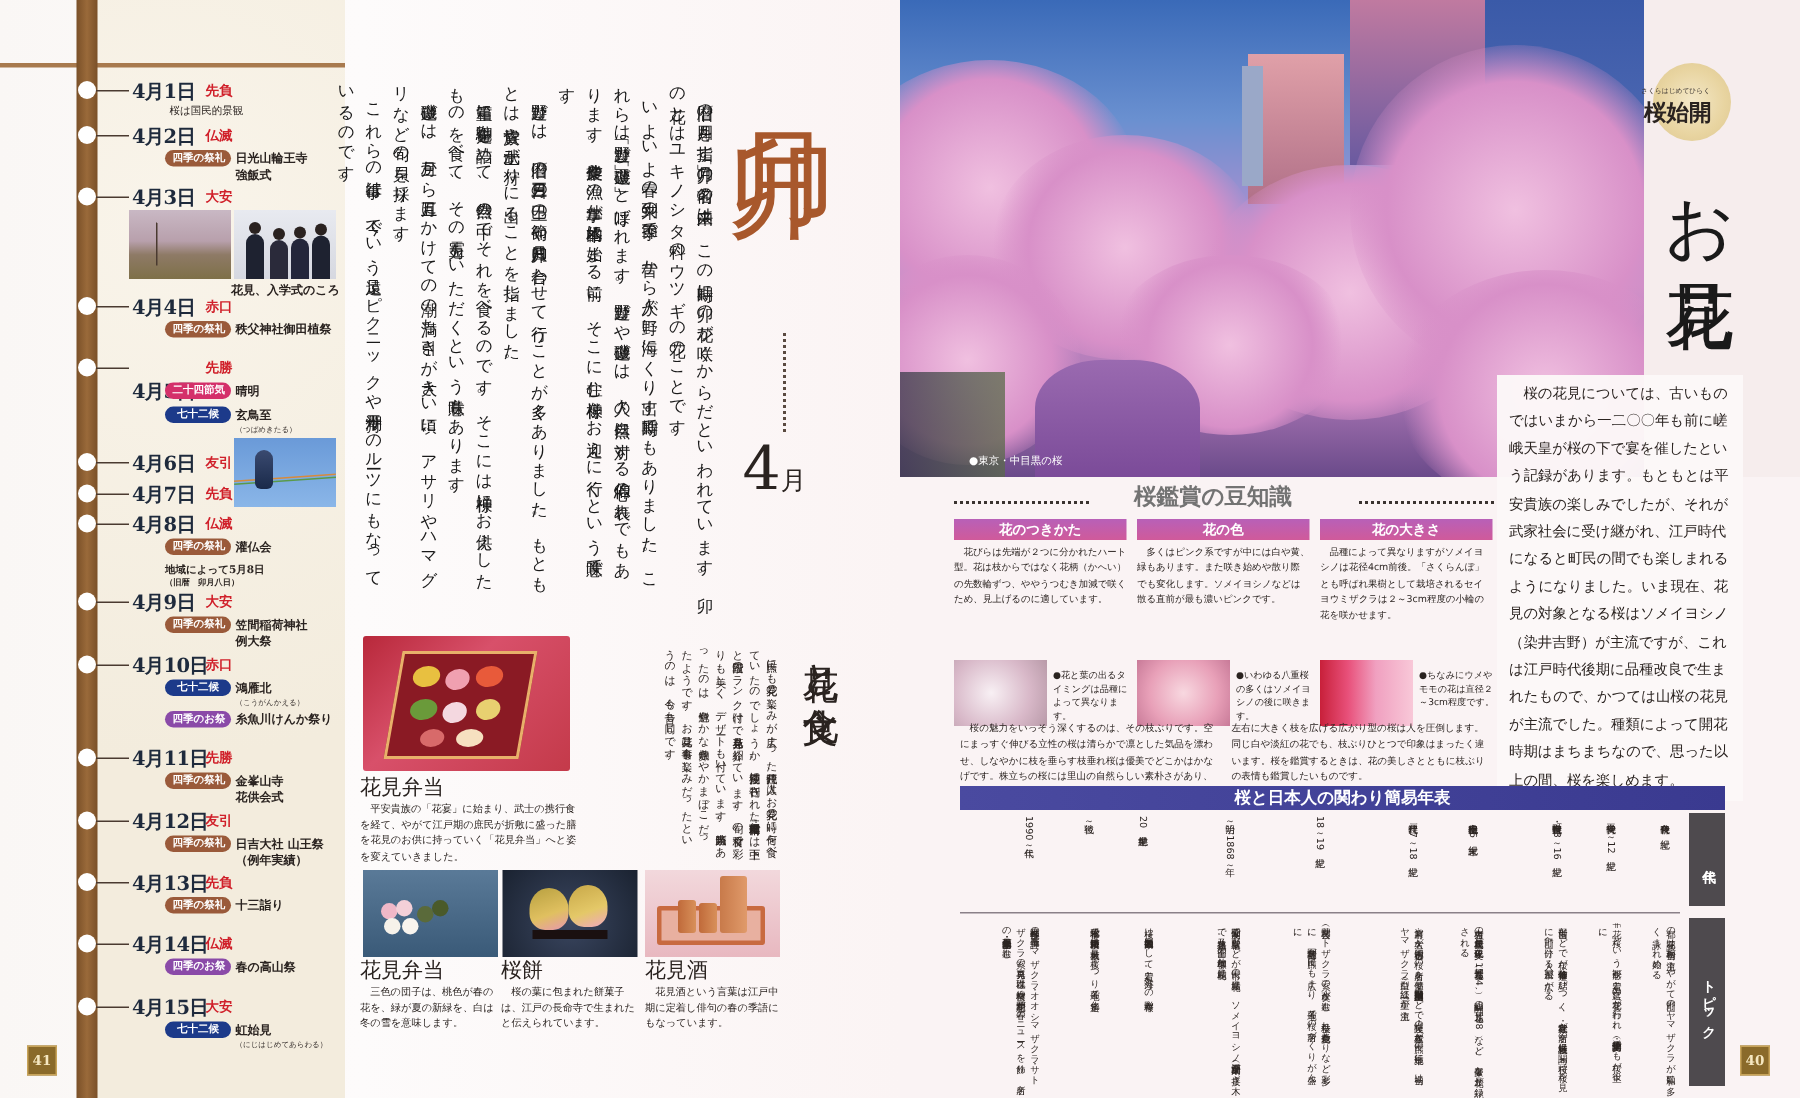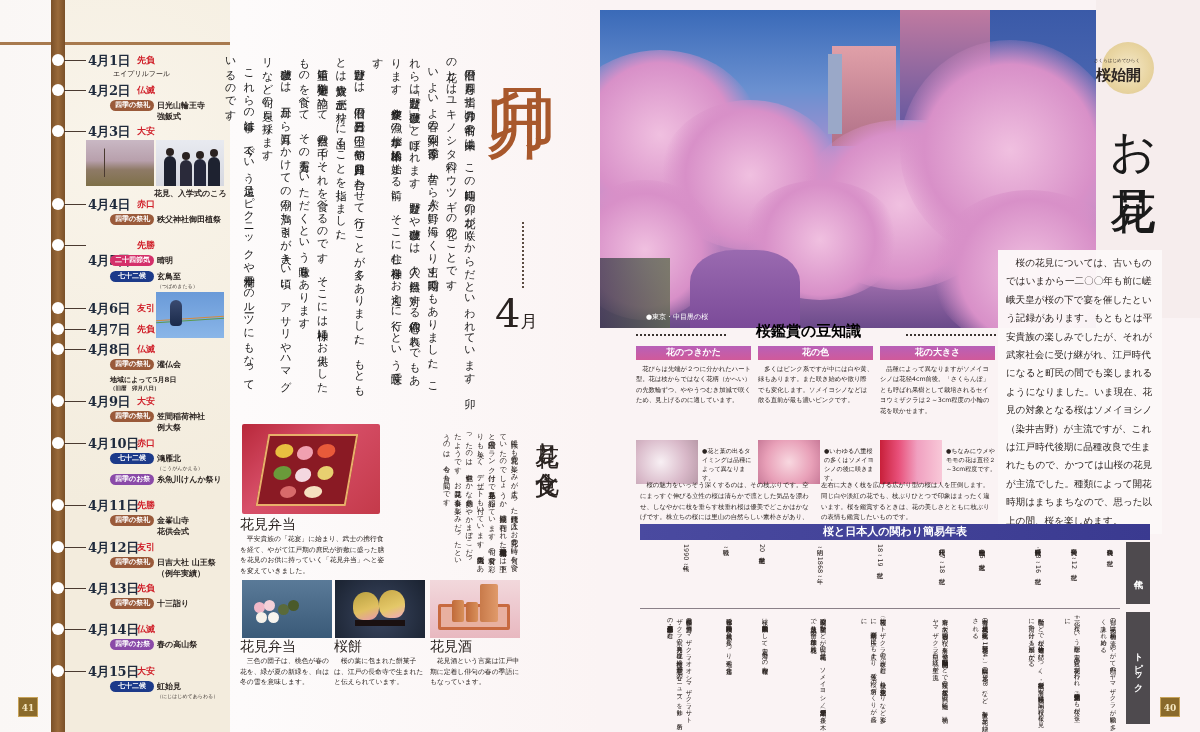--- a/index.html
+++ b/index.html
@@ -55,39 +55,39 @@
 .bento-cell{position:absolute;border-radius:50%}
 .food-caption-title{position:absolute;font-family:"DejaVu Serif",serif;font-size:14px;color:#2a2320;white-space:nowrap}
 .food-caption{position:absolute;font-family:"DejaVu Sans",sans-serif;font-size:6.8px;line-height:10.5px;color:#2a2320}
 .img-dango{position:absolute;left:6px;top:168px;width:90px;height:58px;background:linear-gradient(180deg,#5a7a98,#3a5a78)}
 .dango{position:absolute;width:11px;height:11px;border-radius:50%}
 .img-mochi{position:absolute;left:99px;top:168px;width:90px;height:58px;background:radial-gradient(circle at 50% 60%,#3a4660,#1a2230)}
 .img-sake{position:absolute;left:194px;top:168px;width:90px;height:58px;background:linear-gradient(180deg,#f2d8dc,#e8b8c0)}
 
 
 .right-page{position:absolute;left:600px;top:0;width:600px;height:732px;background:#faf3f4}
-.hero{position:absolute;left:0;top:10px;width:496px;height:318px;overflow:hidden;background:linear-gradient(180deg,#3a6ab8 0%,#6a90d0 25%,#a890d0 45%,#c890c8 60%,#b07ab8 80%,#6a4a8a 100%)}
+.hero{position:absolute;left:0;top:0;width:496px;height:318px;overflow:hidden;background:linear-gradient(180deg,#3a6ab8 0%,#6a90d0 25%,#a890d0 45%,#c890c8 60%,#b07ab8 80%,#6a4a8a 100%)}
 .hero .bld{position:absolute;background:#c89098}
 .hero .blossom{position:absolute;border-radius:50%;background:radial-gradient(circle,#f0c0e0 0%,#d890c8 55%,rgba(200,120,190,0) 75%)}
 .hero .river{position:absolute;left:90px;top:240px;width:110px;height:80px;background:linear-gradient(180deg,#9a6ab0,#7a4a98);border-radius:40% 40% 0 0}
 .hero-caption{position:absolute;left:46px;top:302px;font-family:"DejaVu Sans",sans-serif;font-size:7px;color:#fff;white-space:nowrap}
 .hanami-side{position:absolute;left:496px;top:0;width:104px;height:318px;background:#f6eded}
 .kou-circle{position:absolute;left:502px;top:42px;width:52px;height:52px;border-radius:50%;background:radial-gradient(circle,#f4e8c8 0%,#e8d4a0 60%,#dcc690 100%)}
 .kou-ruby{position:absolute;left:494px;top:58px;font-size:4.5px;color:#3a3330;white-space:nowrap;font-family:"DejaVu Sans",sans-serif}
 .kou-name{position:absolute;left:496px;top:66px;font-size:15px;font-weight:bold;color:#2a2320;white-space:nowrap;font-family:"DejaVu Serif",serif}
 .ohanami-title{position:absolute;left:500px;top:100px;font-family:"DejaVu Serif",serif;font-size:46px;line-height:52px;color:#1a1a1a;width:60px}
 .ohanami-text{position:absolute;left:398px;top:250px;width:164px;background:rgba(252,248,248,0.96);padding:4px 8px;font-family:"DejaVu Sans",sans-serif;font-size:9.6px;line-height:18.4px;color:#2a2320}
 .ohanami-text p{text-indent:1em}
 
 .mame{position:absolute;left:36px;top:322px;width:360px;height:200px}
 .mame-heading{position:absolute;left:0;top:0;width:360px;height:24px}
 .mame-heading .dots{position:absolute;top:12px;width:90px;border-top:2px dotted #3a3330}
-.mame-title{position:absolute;left:120px;top:0;font-family:Liberation Mono, monospace;font-size:15px;font-weight:bold;color:#000000;white-space:nowrap}
+.mame-title{position:absolute;left:120px;top:0;font-family:Liberation Mono, monospace;font-size:15px;font-weight:bold;color:#737373;white-space:nowrap}
 .col{position:absolute;top:24px;width:115px}
-.col-head{height:14px;background:linear-gradient(180deg,#b860b8,#d05a9a);color:#fff;font-family:Liberation Mono, monospace;font-size:9px;font-weight:bold;text-align:center;line-height:14px}
+.col-head{height:14px;background:linear-gradient(180deg,#b860b8,#d05a9a);color:#fff;font-family:Liberation Sans, sans-serif;font-size:9px;font-weight:bold;text-align:center;line-height:14px}
 .col-text{margin-top:4px;font-family:"DejaVu Sans",sans-serif;font-size:6.3px;line-height:10.4px;color:#2a2320}
 .col-text p{text-indent:1em}
 .col-img{position:absolute;top:94px;width:62px;height:44px}
 .col-note{position:absolute;top:100px;left:66px;width:52px;font-family:"DejaVu Sans",sans-serif;font-size:6.1px;line-height:9px;color:#2a2320}
 .edaburi-head{position:absolute;left:40px;top:460px;width:350px;height:18px;background:linear-gradient(90deg,#f0e4f0,#cdb0d8 40%,#b898c8 60%,#e8dcec);text-align:center;font-family:"DejaVu Sans",sans-serif;font-size:9.6px;font-weight:bold;color:#2a2320;line-height:18px}
 .edaburi-text{position:absolute;left:40px;top:480px;width:350px;font-family:"DejaVu Sans",sans-serif;font-size:6.4px;line-height:10.8px;color:#2a2320;column-count:2;column-gap:12px}
 .edaburi-text p{text-indent:1em}
 
 .nenpyo-bar{position:absolute;left:40px;top:524px;width:510px;height:16px;background:linear-gradient(90deg,#4a4aa0,#3a3a90);color:#fff;font-family:"DejaVu Sans",sans-serif;font-size:11px;font-weight:bold;text-align:center;line-height:16px}
 .nenpyo{position:absolute;left:40px;top:542px;width:510px;height:185px}
@@ -107,21 +107,21 @@
   <div class="left-page">
     <div class="cal-panel">
       <div class="cal-paper"></div>
       <div class="cal-topline"></div>
       <div class="cal-spine"></div>
       <div id="cal-entries">
           <div class="cal-dot" style="top:54px"></div>
           <div class="cal-tick" style="top:60px"></div>
           <div class="cal-date" style="top:52px">4月1日</div>
           <div class="cal-rokuyo" style="top:54px">先負</div>
-          <div class="cal-sub" style="top:69px">エイプリルフール</div>
+          <div class="cal-sub" style="top:69px">桜は国民的景観</div>
           <div class="cal-dot" style="top:84px"></div>
           <div class="cal-tick" style="top:90px"></div>
           <div class="cal-date" style="top:82px">4月2日</div>
           <div class="cal-rokuyo" style="top:84px">仏滅</div>
           <div class="badge festival" style="top:100px">四季の祭礼</div>
           <div class="badge-text" style="top:100px">日光山輪王寺</div>
           <div class="badge-text" style="top:111px">強飯式</div>
           <div class="cal-dot" style="top:125px"></div>
           <div class="cal-tick" style="top:131px"></div>
           <div class="cal-date" style="top:123px">4月3日</div>

